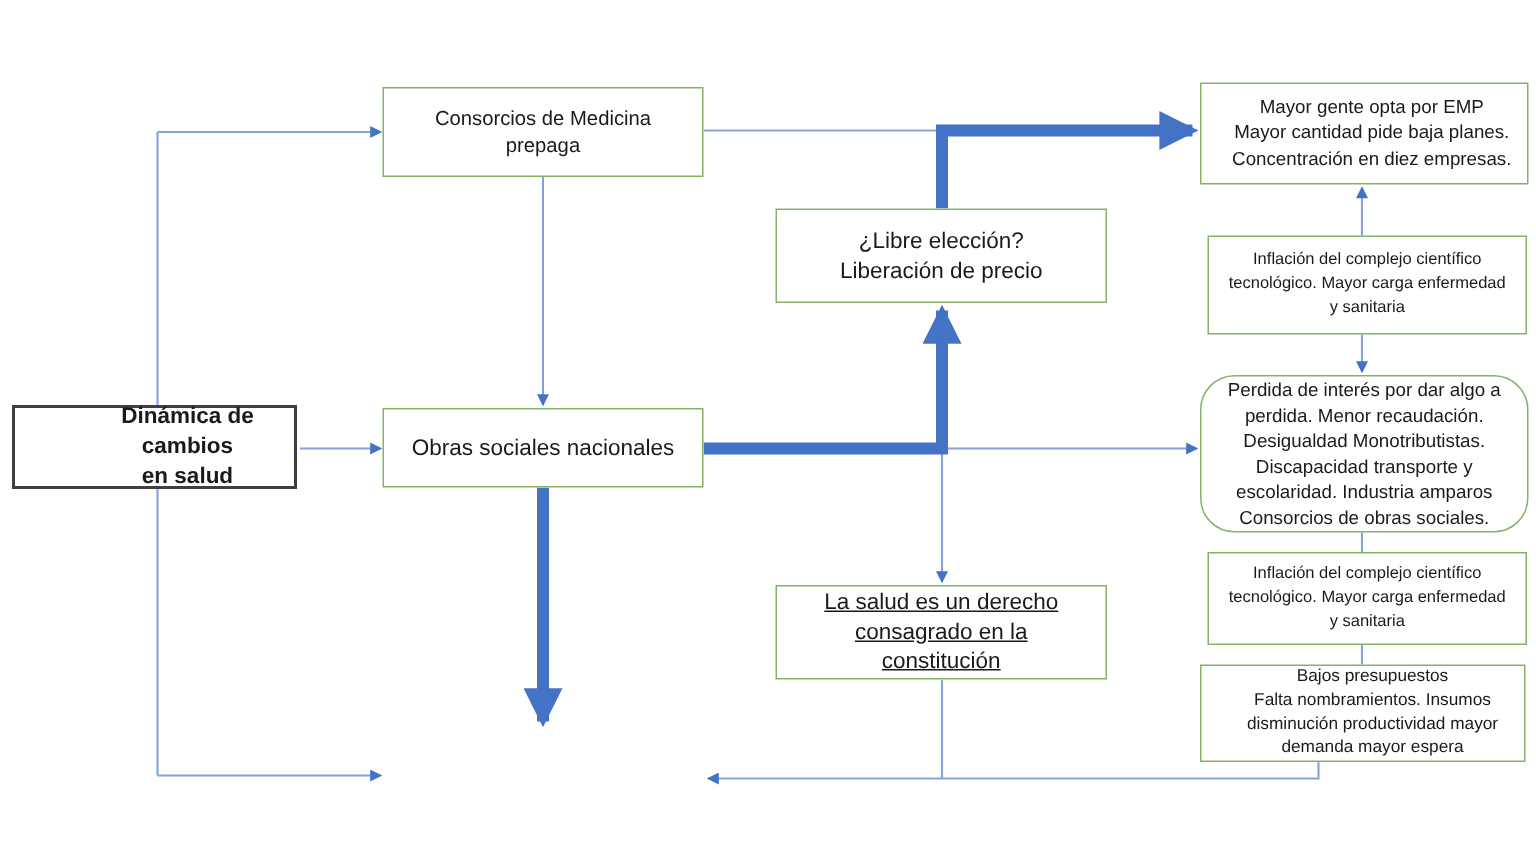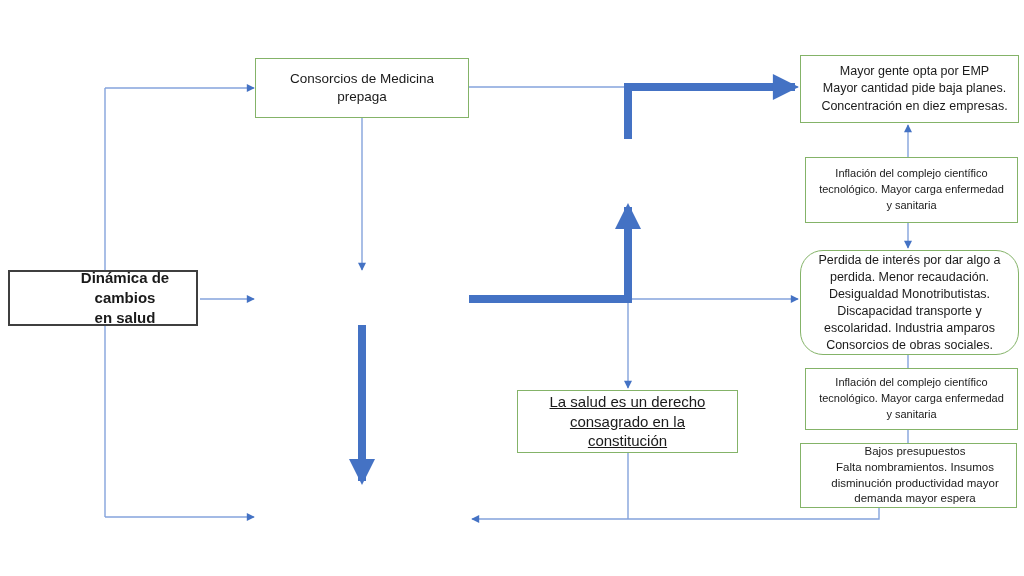--- a/index.html
+++ b/index.html
@@ -49,21 +49,24 @@
     <path d="M628 139 V87 H795" stroke="#4472c4" stroke-width="8" fill="none" marker-end="url(#thickArrow)"></path>
     <path d="M362 325 V481" stroke="#4472c4" stroke-width="8" fill="none" marker-end="url(#thickArrow)"></path>
   </svg>
 
   <div class="box root" style="left:8px;top:270px;width:190px;height:56px;font-size:15px;padding-left:48px;">Dinámica de cambios
 en salud</div>
 
   <div class="box" style="left:255px;top:58px;width:214px;height:60px;font-size:13.5px;">Consorcios de Medicina
 prepaga</div>
 
+  <div class="box" style="left:517px;top:139px;width:221px;height:63px;font-size:15px;">¿Libre elección?
+Liberación de precio</div>
 
+  <div class="box" style="left:255px;top:272px;width:214px;height:53px;font-size:15px;">Obras sociales nacionales</div>
 
   <div class="box" style="left:800px;top:55px;width:219px;height:68px;font-size:12.5px;line-height:1.38;padding-left:14px;">Mayor gente opta por EMP
 Mayor cantidad pide baja planes.
 Concentración en diez empresas.</div>
 
   <div class="box" style="left:805px;top:157px;width:213px;height:66px;font-size:11px;line-height:1.45;">Inflación del complejo científico
 tecnológico. Mayor carga enfermedad
 y sanitaria</div>
 
   <div class="box" style="left:800px;top:250px;width:219px;height:105px;font-size:12.5px;line-height:1.36;border-radius:23px;">Perdida de interés por dar algo a

